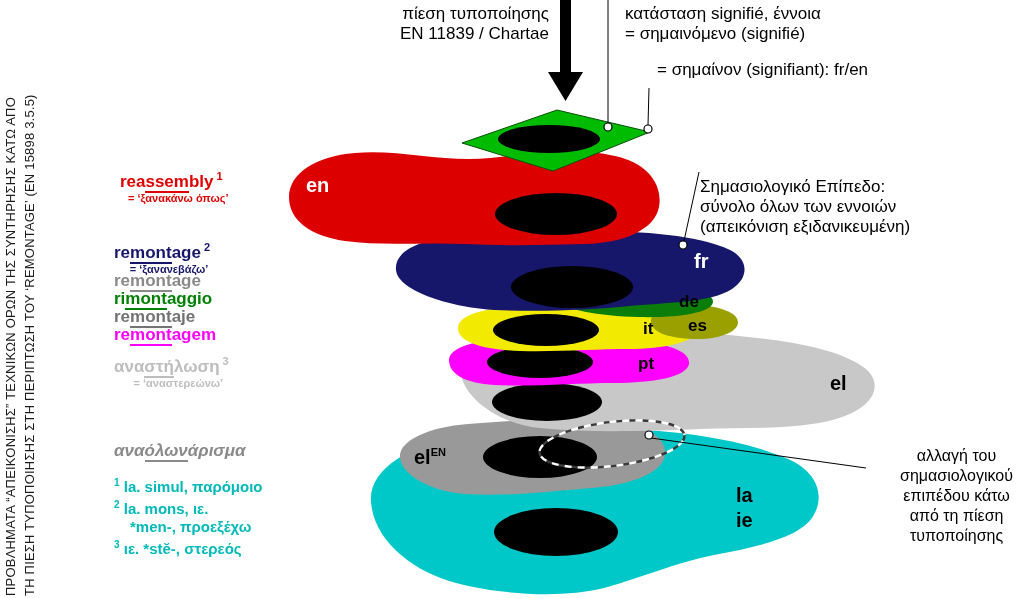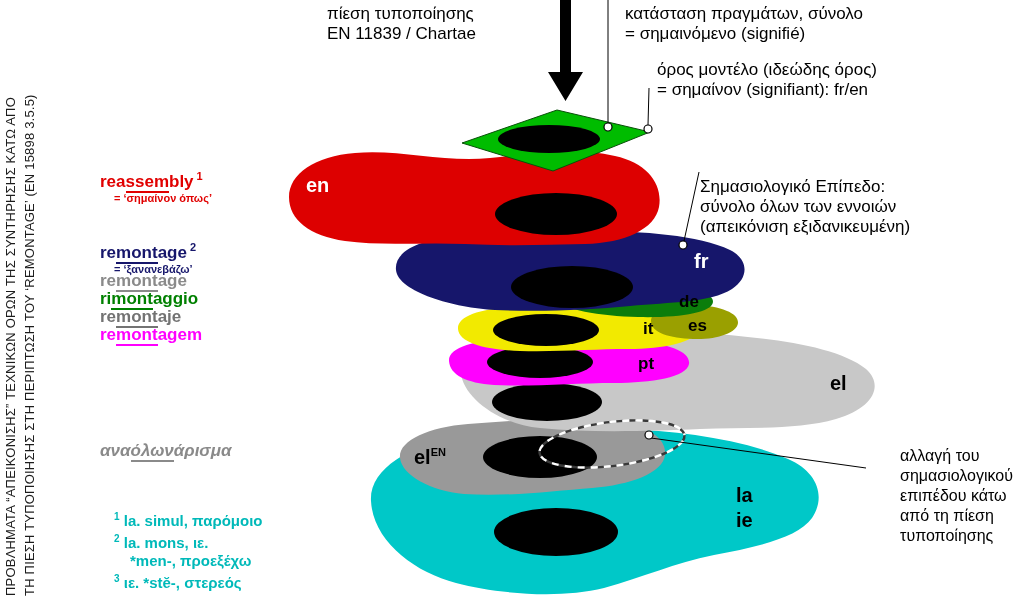--- a/index.html
+++ b/index.html
@@ -6,32 +6,32 @@
   .stage{position:relative;width:1019px;height:598px;background:#ffffff;overflow:hidden;
          font-family:"Liberation Sans",sans-serif;color:#000;}
   .layer-svg{position:absolute;left:0;top:0;}
   svg text{font-family:"Liberation Sans",sans-serif;font-weight:bold;}
   
   .vtext{position:absolute;top:596px;transform-origin:0 0;transform:rotate(-90deg);
          white-space:nowrap;font-size:13px;color:#1c1c1c;letter-spacing:.2px;}
   
   .ann{position:absolute;font-size:17px;line-height:20px;color:#000;}
   .ann div{white-space:nowrap;}
-  .ann-center{text-align:left;}
-  .ann-right{text-align:left;font-size:16px;line-height:20px;}
+  .ann-center{text-align:right;}
+  .ann-right{text-align:center;font-size:16px;line-height:20px;}
   
-  .term{position:absolute;left:100px;white-space:nowrap;}
+  .term{position:absolute;left:114px;white-space:nowrap;text-align:center;}
   .tword{font-size:17px;font-weight:bold;line-height:18px;}
   .tword sup{font-size:11px;margin-left:3px;}
   .rt{border-bottom:2px solid currentColor;padding-bottom:0px;}
   .tgloss{font-size:11px;font-weight:bold;padding-left:14px;margin-top:1px;}
   .ital{font-style:italic;}
   .c-red{color:#e10000}.c-navy{color:#16166b}.c-gray{color:#8a8a8a}.c-green{color:#008000}
   .c-yellow{color:#737373}.c-magenta{color:#ff00ff}.c-lgray{color:#bdbdbd}.c-cyan{color:#00b9b9}
-  .fnotes{position:absolute;left:114px;top:474px;font-size:15px;font-weight:bold;line-height:18px;white-space:nowrap;margin-top:34px;}
+  .fnotes{position:absolute;left:114px;top:474px;font-size:15px;font-weight:bold;line-height:18px;white-space:nowrap;}
   .fn sup{font-size:10px;}
   .fn-indent{padding-left:16px;}
 </style>
 </head>
 <body>
 
 <div class="stage">
 
   <div class="vtext" style="left:3px">ΠΡΟΒΛΗΜΑΤΑ “ΑΠΕΙΚΟΝΙΣΗΣ” ΤΕΧΝΙΚΩΝ ΟΡΩΝ ΤΗΣ ΣΥΝΤΗΡΗΣΗΣ ΚΑΤΩ ΑΠΟ</div>
   <div class="vtext" style="left:22px">ΤΗ ΠΙΕΣΗ ΤΥΠΟΠΟΙΗΣΗΣ ΣΤΗ ΠΕΡΙΠΤΩΣΗ ΤΟΥ ‘REMONTAGE’ (EN 15898 3.5.5)</div>
@@ -92,46 +92,45 @@
     <text x="736" y="502" font-size="20" fill="#000">la</text>
     <text x="736" y="527" font-size="20" fill="#000">ie</text>
   </svg>
 
   <div class="ann ann-center" style="left:327px;top:4px;width:222px;">
     <div>πίεση τυποποίησης</div>
     <div>EN 11839 / Chartae</div>
   </div>
 
   <div class="ann" style="left:625px;top:4px;">
-    <div>κατάσταση πραγμάτων, σύνολο</div>
+    <div>κατάσταση signifié, έννοια</div>
     <div>= σημαινόμενο (signifié)</div>
   </div>
 
   <div class="ann" style="left:657px;top:60px;">
-    <div>όρος μοντέλο (ιδεώδης όρος)</div>
     <div>= σημαίνον (signifiant): fr/en</div>
   </div>
 
   <div class="ann" style="left:700px;top:133px;margin-top:44px;">
     <div>Σημασιολογικό Επίπεδο:</div>
     <div>σύνολο όλων των εννοιών</div>
     <div>(απεικόνιση εξιδανικευμένη)</div>
   </div>
 
   <div class="ann ann-right" style="right:6px;top:446px;">
     <div>αλλαγή του</div>
     <div>σημασιολογικού</div>
     <div>επιπέδου κάτω</div>
     <div>από τη πίεση</div>
     <div>τυποποίησης</div>
   </div>
 
   <div class="term" style="top:167px">
     <div class="tword c-red"><span>rea</span><span class="rt">ssem</span><span>bly</span><sup>1</sup></div>
-    <div class="tgloss c-red">= ‘σημαίνον όπως’</div>
+    <div class="tgloss c-red">= ‘ξανακάνω όπως’</div>
   </div>
 
   <div class="term" style="top:238px">
     <div class="tword c-navy"><span>re</span><span class="rt">mont</span><span>age</span><sup>2</sup></div>
     <div class="tgloss c-navy">= ‘ξανανεβάζω’</div>
   </div>
 
   <div class="term" style="top:272px">
     <div class="tword c-gray"><span>re</span><span class="rt">mont</span><span>age</span></div>
   </div>
@@ -141,20 +140,24 @@
   </div>
 
   <div class="term" style="top:308px">
     <div class="tword c-yellow"><span>re</span><span class="rt">mont</span><span>aje</span></div>
   </div>
 
   <div class="term" style="top:326px">
     <div class="tword c-magenta"><span>re</span><span class="rt">mont</span><span>agem</span></div>
   </div>
 
+  <div class="term" style="top:352px">
+    <div class="tword c-lgray"><span>ανα</span><span class="rt">στή</span><span>λωση</span><sup>3</sup></div>
+    <div class="tgloss c-lgray">= ‘αναστερεώνω’</div>
+  </div>
 
   <div class="term" style="top:442px">
     <div class="tword c-gray ital"><span>ανα</span><span class="rt">όλων</span><span>άρισμα</span></div>
   </div>
 
   <div class="fnotes c-cyan">
     <div class="fn"><sup>1</sup> <span>la. simul, παρόμοιο</span></div>
     <div class="fn"><sup>2</sup> <span>la. mons, ιε.</span></div>
     <div class="fn fn-indent"><span>*men-, προεξέχω</span></div>
     <div class="fn"><sup>3</sup> <span>ιε. *stĕ-, στερεός</span></div>

